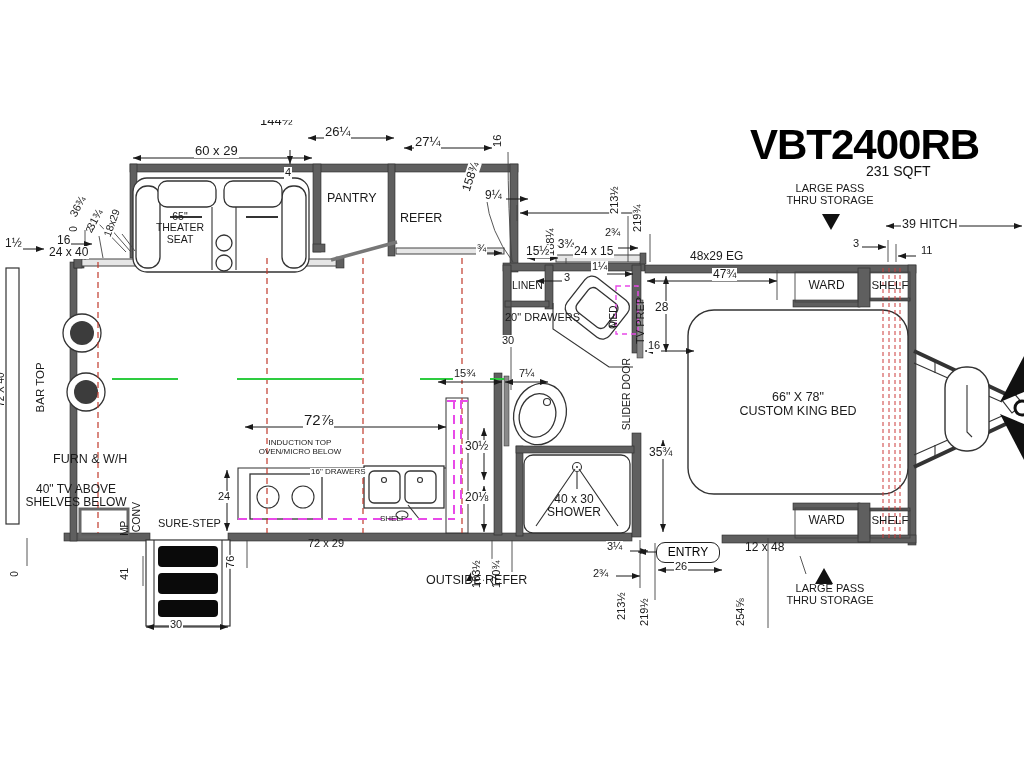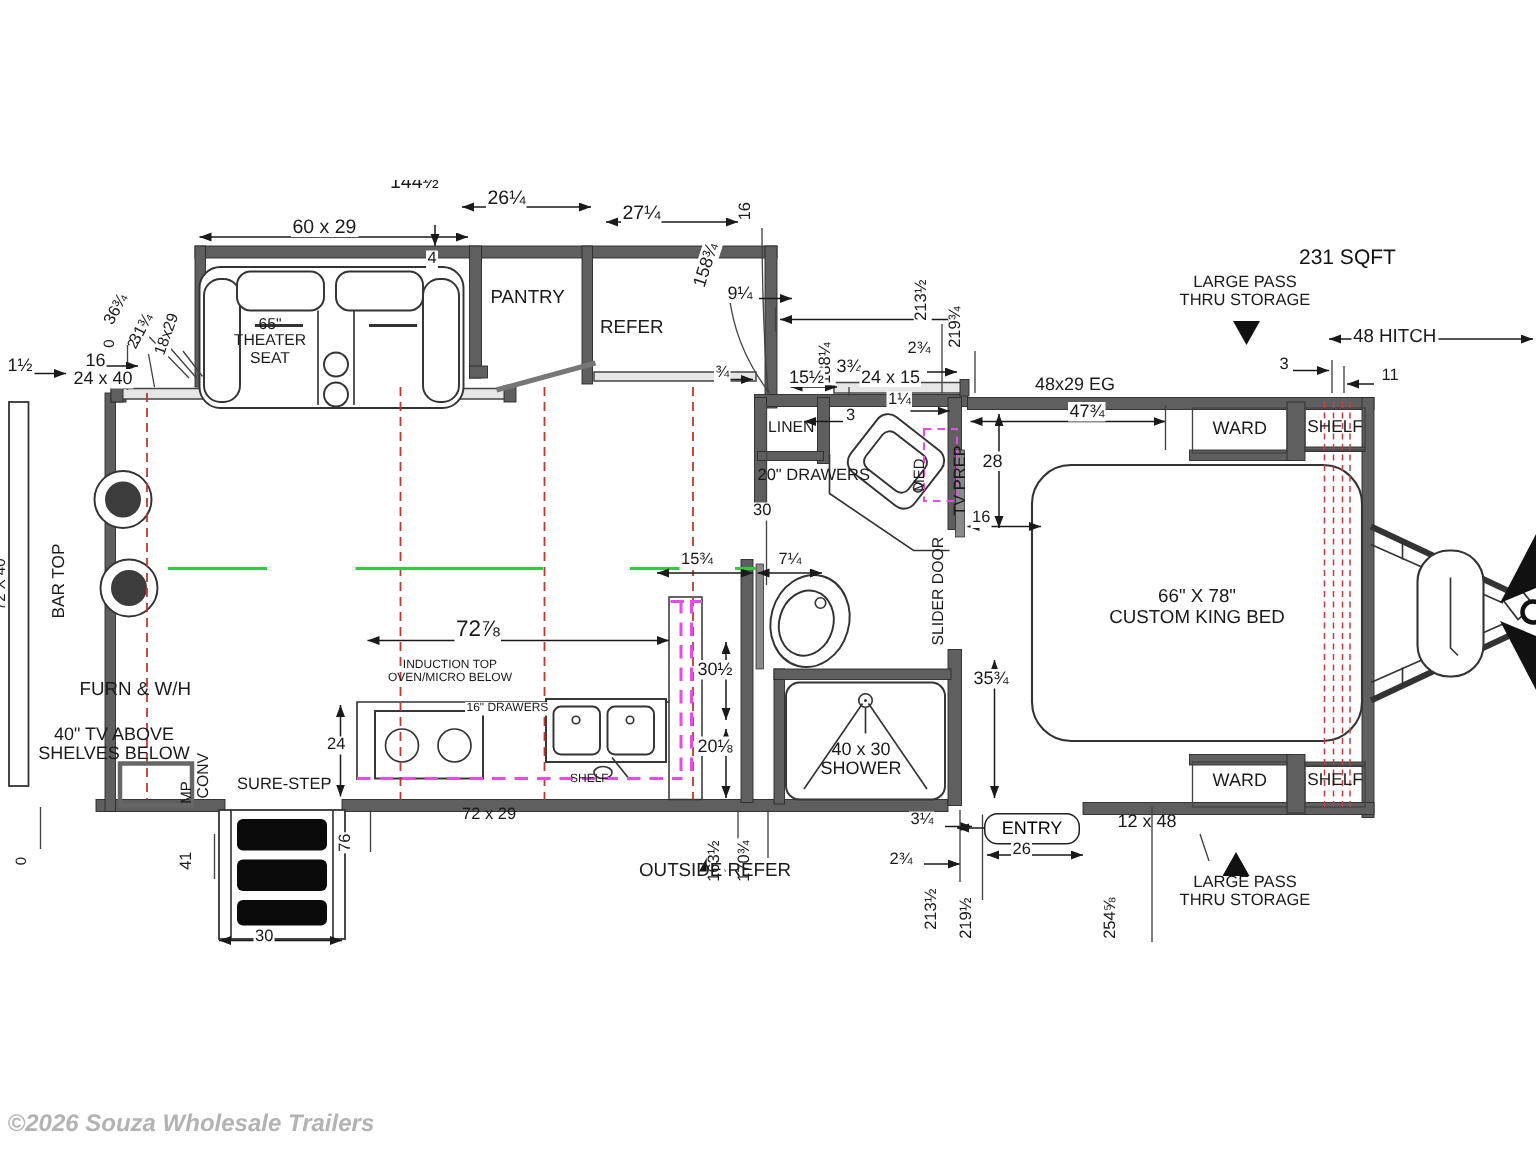--- a/index.html
+++ b/index.html
@@ -231,22 +231,22 @@
     <line class="dl" x1="638" y1="552" x2="656" y2="552" marker-start="url(#ah)"></line>
   </g>
 
   <g>
     <polygon class="tri" points="822,214 840,214 831,230"></polygon>
     <polygon class="tri" points="466,581 484,581 475,565"></polygon>
     <polygon class="tri" points="815,584 833,584 824,568"></polygon>
   </g>
 </svg>
 
+<div id="title">VBT2400RB</div>
 <div id="sqft">231 SQFT</div>
-<div id="copyright">©2026 Souza Wholesale Trailers</div>
 
 <span class="lbl bg" style="left:194px;top:144px;font-size:13px;">60 x 29</span>
 <span class="lbl" style="left:260px;top:119px;font-size:13px;"><span class="clipwrap"><span>144½</span></span></span>
 <span class="lbl bg" style="left:324px;top:125px;font-size:13px;">26¼</span>
 <span class="lbl bg" style="left:414px;top:135px;font-size:13px;">27¼</span>
 <span class="lbl bg" style="left:284px;top:167px;">4</span>
 <span class="lbl bg" style="left:56px;top:234px;font-size:12px;">16</span>
 <span class="lbl bg" style="left:4px;top:237px;font-size:12px;">1½</span>
 <span class="lbl bg" style="left:48px;top:246px;font-size:12px;">24 x 40</span>
 
@@ -288,21 +288,21 @@
 <span class="lbl bg" style="left:501px;top:335px;">30</span>
 <span class="lbl bg" style="left:453px;top:368px;">15¾</span>
 <span class="lbl bg" style="left:518px;top:368px;">7¼</span>
 <span class="lbl bg" style="left:654px;top:301px;font-size:12px;">28</span>
 <span class="lbl bg" style="left:647px;top:340px;">16</span>
 
 <span class="lbl" style="left:690px;top:250px;font-size:12px;">48x29 EG</span>
 <span class="lbl bg" style="left:712px;top:268px;font-size:12px;">47¾</span>
 <span class="lbl bg" style="left:852px;top:238px;">3</span>
 <span class="lbl bg" style="left:920px;top:245px;">11</span>
-<span class="lbl bg" style="left:901px;top:218px;font-size:12.5px;">48  HITCH</span>
+<span class="lbl bg" style="left:901px;top:218px;font-size:12.5px;">39  HITCH</span>
 <div class="lbl blk" style="left:778px;top:183px;width:104px;font-size:11px;">
   <span>LARGE PASS</span>
       <span>THRU STORAGE</span>
 </div>
 
 <div class="lbl blk" style="left:795px;top:279px;width:63px;font-size:12px;">
       <span>WARD</span>
     </div>
 <div class="lbl blk" style="left:868px;top:279px;width:44px;font-size:11.5px;">
       <span>SHELF</span>

